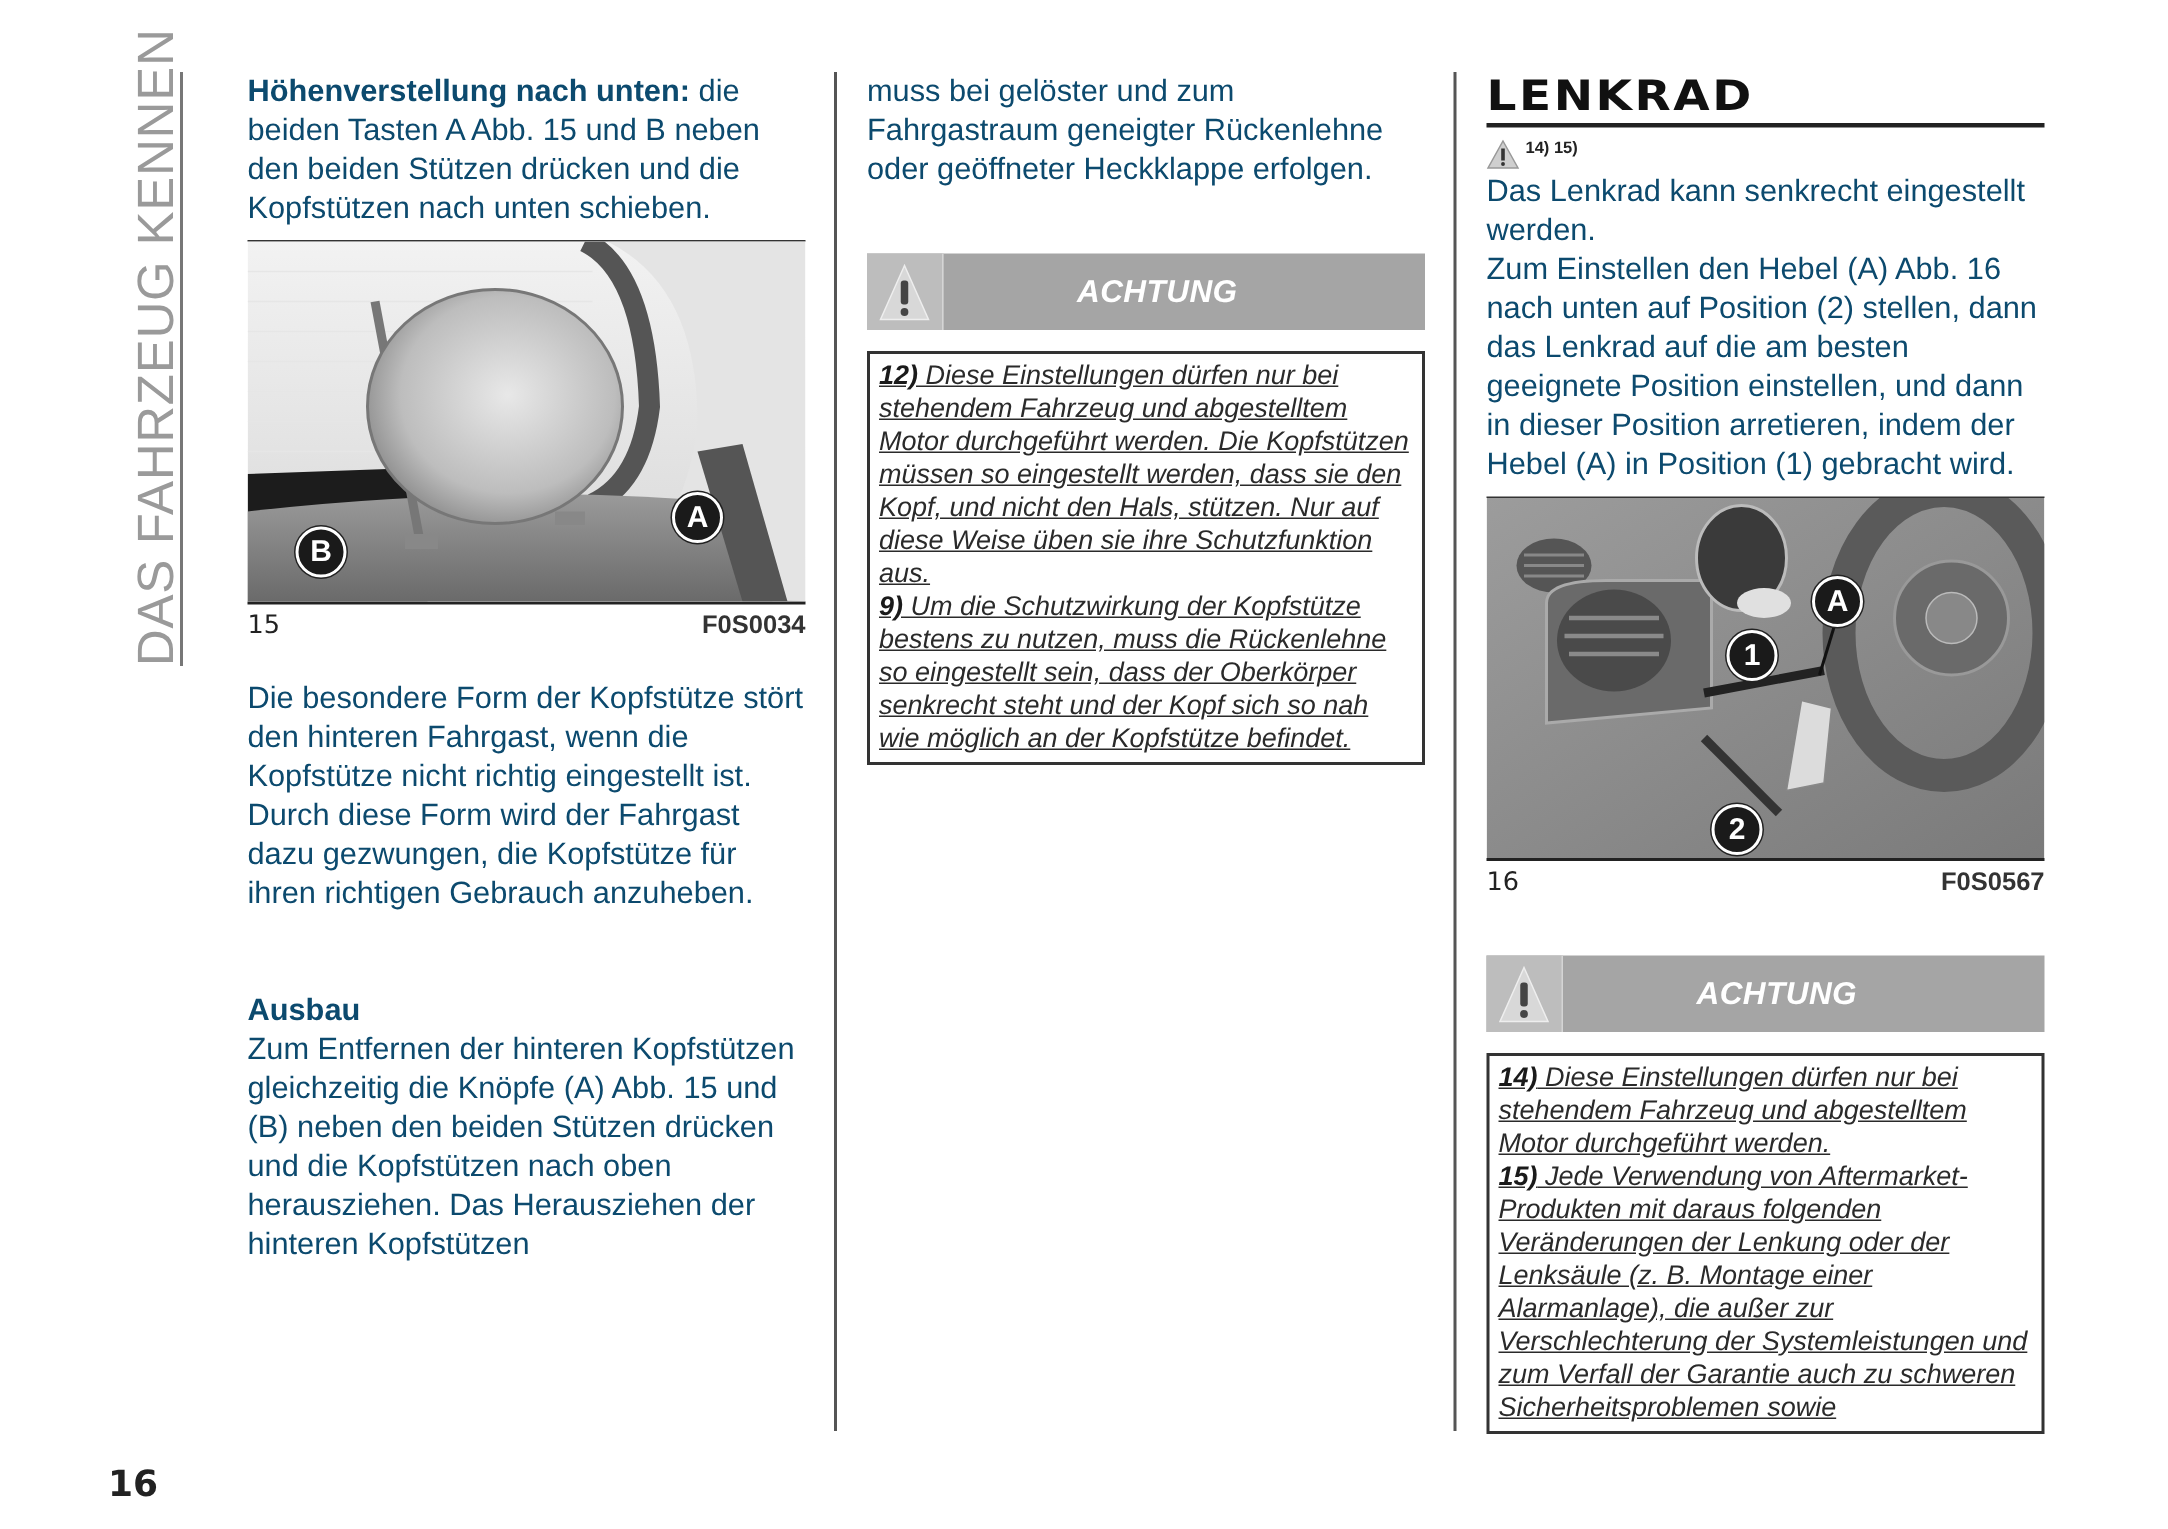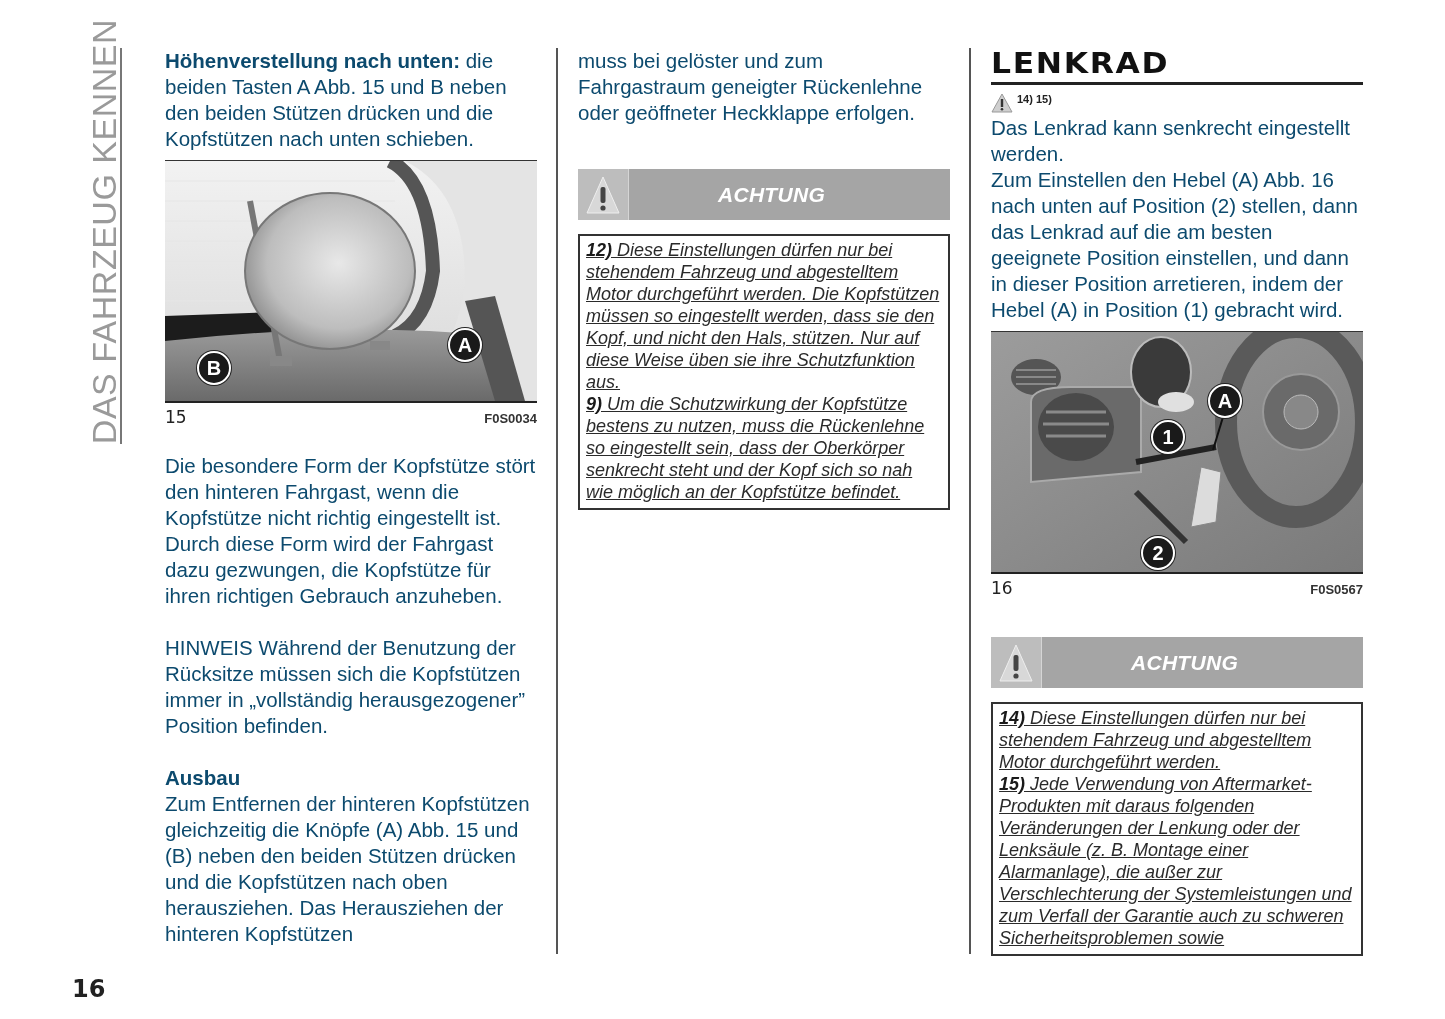--- a/index.html
+++ b/index.html
@@ -24,21 +24,21 @@
   .vdiv1 { left: 556px; }
   .vdiv2 { left: 969px; }
 
   p.body { margin: 0; font-size: 20.5px; line-height: 26px; color: #0c4a6e; }
   .bold { font-weight: bold; }
   .gap { height: 26px; }
 
   .figure { position: relative; border-top: 1.5px solid #333; border-bottom: 2px solid #222; overflow: hidden; }
   .fig-caption { display: flex; justify-content: space-between; align-items: baseline; margin-top: 4px; }
   .fig-num { font-size: 17px; color: #222; font-family: "DejaVu Sans", sans-serif; }
-  .fig-code { font-size: 13px; font-weight: bold; color: #333; }
+  .fig-code { font-size: 17px; font-weight: bold; color: #333; }
 
   .callout { position: absolute; width: 30px; height: 30px; border-radius: 50%;
     background: #1a1a1a; border: 2px solid #fff; box-shadow: 0 0 0 1px #222;
     color: #fff; font-weight: bold; font-size: 20px; display: flex; align-items: center; justify-content: center; }
 
   .achtung { position: relative; height: 51px; background: #a5a5a5; display: flex; align-items: center; }
   .achtung-icon { width: 50px; height: 51px; display: flex; align-items: center; justify-content: center;
     background: #bdbdbd; border-right: 1px solid #d5d5d5; }
   .achtung-label { flex: 1; text-align: center; color: #fff; font-size: 21px; font-weight: bold;
     font-style: italic; letter-spacing: 0.3px; padding-right: 48px; margin-left: 12px; }
@@ -111,21 +111,20 @@
     <div class="callout" style="left:283px; top:167px;">A</div>
   </div>
   <div class="fig-caption">
     <span class="fig-num">15</span>
     <span class="fig-code">F0S0034</span>
   </div>
 
   <div style="height:26px"></div>
   <p class="body">Die besondere Form der Kopfstütze stört den hinteren Fahrgast, wenn die Kopfstütze nicht richtig eingestellt ist. Durch diese Form wird der Fahrgast dazu gezwungen, die Kopfstütze für ihren richtigen Gebrauch anzuheben.</p>
   <div class="gap"></div>
-  <p class="body">HINWEIS Während der Benutzung der Rücksitze müssen sich die Kopfstützen immer in „vollständig herausgezogener” Position befinden.</p>
   <div class="gap"></div>
   <p class="body bold">Ausbau</p>
   <p class="body">Zum Entfernen der hinteren Kopfstützen gleichzeitig die Knöpfe (A) Abb. 15 und (B) neben den beiden Stützen drücken und die Kopfstützen nach oben herausziehen. Das Herausziehen der hinteren Kopfstützen</p>
 </div>
 
 <div class="col col2">
   <p class="body">muss bei gelöster und zum Fahrgastraum geneigter Rückenlehne oder geöffneter Heckklappe erfolgen.</p>
 
   <div style="height:43px"></div>
   <div class="achtung">

